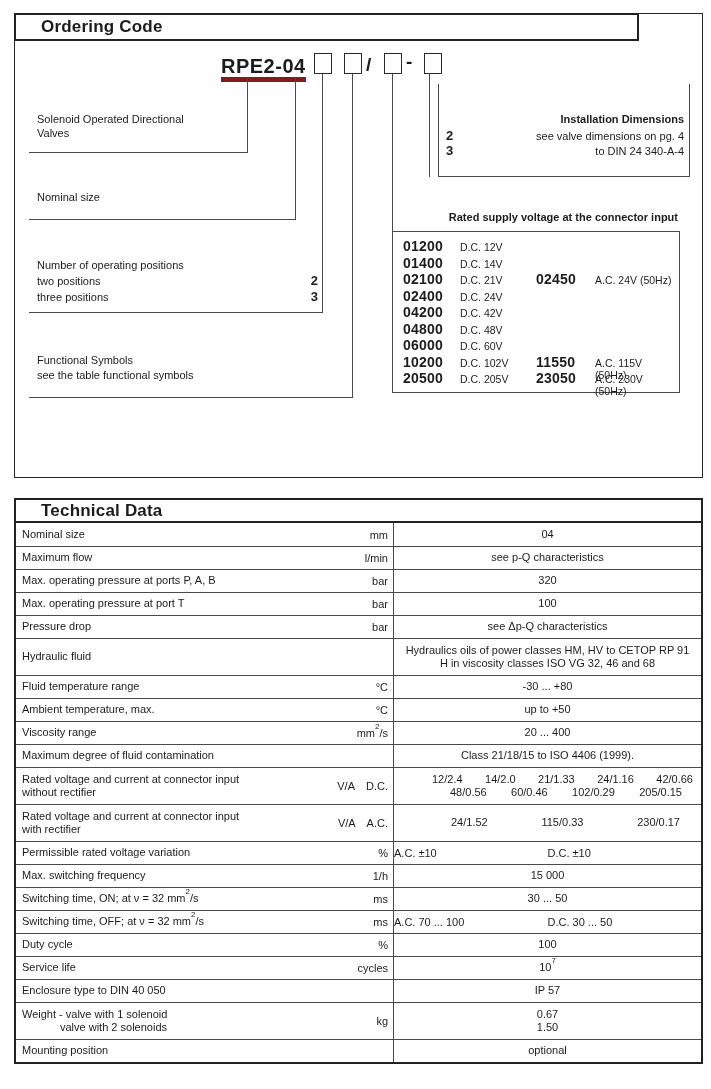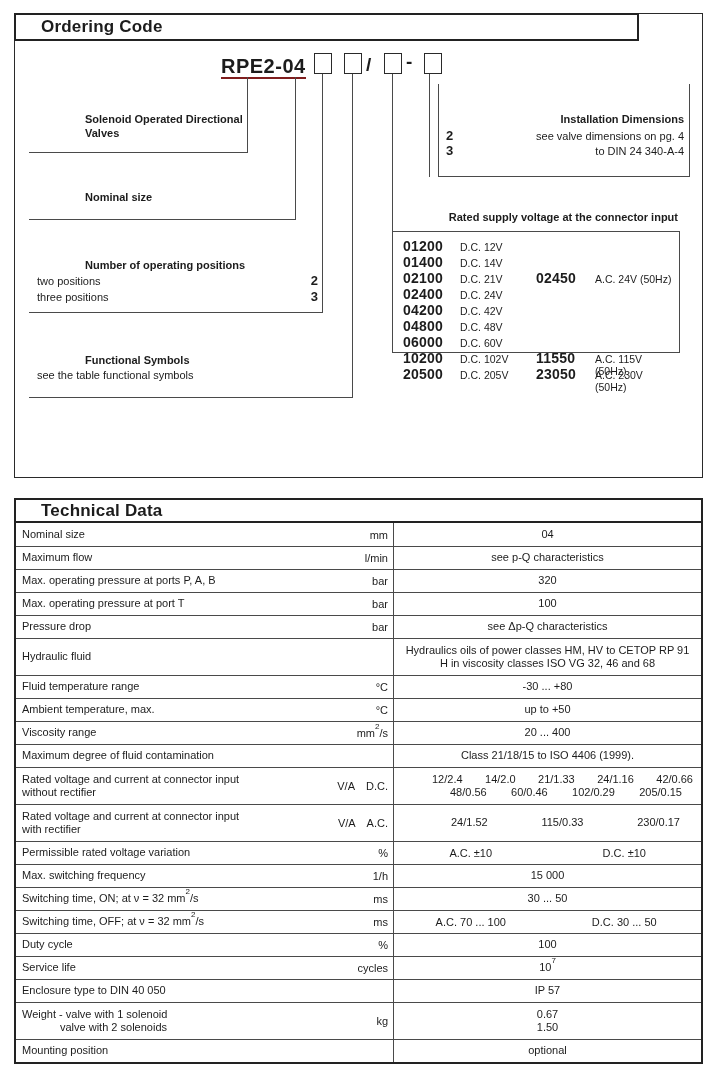--- a/index.html
+++ b/index.html
@@ -13,42 +13,42 @@
     color: #1c1c1c;
     overflow: hidden;
   }
   
   .ord-box   { position:absolute; left:14px; top:13px; width:689px; height:465px; border:1.5px solid #2a2a2a; }
   .ord-title-box { position:absolute; left:14px; top:13px; width:625px; height:28px; border:2px solid #222; background:#fff; display:flex; align-items:center; }
   .sec-title { font-size:17px; font-weight:bold; letter-spacing:0.2px; padding-left:25px; }
   .tech-title-box { position:absolute; left:14px; top:498px; width:689px; height:25px; border:2px solid #222; display:flex; align-items:center; }
 
   
-  .model-code { position:absolute; left:221px; top:56px; font-size:20px; font-weight:bold; line-height:20px; border-bottom:2px solid #7f1d1d; padding-bottom:1px; letter-spacing:0.5px; }
+  .model-code { position:absolute; left:221px; top:56px; font-size:20px; font-weight:bold; line-height:20px; border-bottom:5px solid #7f1d1d; padding-bottom:1px; letter-spacing:0.5px; }
   .obox { position:absolute; top:53px; width:18px; height:21px; border:1.5px solid #2a2a2a; background:#fff; }
   .obox.b1 { left:314px; } .obox.b2 { left:344px; } .obox.b3 { left:384px; } .obox.b4 { left:424px; }
   .sep { position:absolute; font-size:19px; font-weight:bold; }
   .sep.slash { left:366px; top:54px; }
   .sep.dash  { left:406px; top:51px; }
   .line { position:absolute; background:#4a4a4a; }
   .l-v1 { left:247px; top:77px; width:1px; height:76px; }
   .l-h1 { left:29px;  top:152px; width:219px; height:1px; }
   .l-v2 { left:295px; top:77px; width:1px; height:143px; }
   .l-h2 { left:29px;  top:219px; width:267px; height:1px; }
   .l-v3 { left:322px; top:74px; width:1px; height:239px; }
   .l-h3 { left:29px;  top:312px; width:294px; height:1px; }
   .l-v4 { left:352px; top:74px; width:1px; height:324px; }
   .l-h4 { left:29px;  top:397px; width:324px; height:1px; }
   .l-v5 { left:392px; top:74px; width:1px; height:158px; }
   .l-v6 { left:429px; top:74px; width:1px; height:103px; }
   .inst-box { position:absolute; left:438px; top:84px; width:252px; height:93px; border-left:1px solid #4a4a4a; border-right:1px solid #4a4a4a; border-bottom:1px solid #4a4a4a; }
-  .volt-box { position:absolute; left:392px; top:231px; width:288px; height:122px; border:1px solid #4a4a4a; display:flex; flex-direction:column; justify-content:space-between; padding:6px 4px 6px 10px; }
+  .volt-box { position:absolute; left:392px; top:231px; width:288px; height:162px; border:1px solid #4a4a4a; display:flex; flex-direction:column; justify-content:space-between; padding:6px 4px 6px 10px; }
 
   .lbl { position:absolute; font-size:11px; line-height:14px; }
-  .bold { font-weight:bold;margin-left:48px; }
+  .bold { font-weight:normal; }
   .lbl-solenoid { left:37px; top:112px; }
   .lbl-nominal  { left:37px; top:190px; }
   .pos-block { position:absolute; left:37px; top:257px; width:281px; font-size:11px; line-height:16px; }
   .pos-row { display:flex; justify-content:space-between; align-items:baseline; height:16px; }
   .pos-code { font-weight:bold; font-size:13px; }
   .fs-block { position:absolute; left:37px; top:353px; font-size:11px; line-height:15px; }
 
   .inst-title { position:absolute; left:445px; top:113px; width:239px; text-align:right; font-size:11px; font-weight:bold; }
   .inst-row  { position:absolute; left:446px; width:238px; display:flex; font-size:11px; line-height:14px; }
   .inst-row .inst-code { font-weight:bold; font-size:13px; width:14px; }
@@ -67,21 +67,21 @@
   .tech-row { display:flex; border-top:1px solid #4a4a4a; height:23px; }
   .tech-row:first-child { border-top:none; }
   .tech-row.tall { height:37px; }
   .t-left  { width:378px; display:flex; align-items:center; border-right:1px solid #4a4a4a; padding:0 5px 0 6px; }
   .t-label { flex:1; font-size:11px; line-height:13.5px; }
   .t-label .indent { padding-left:38px; }
   .t-unit  { font-size:11px; text-align:right; white-space:pre; }
   .t-right { flex:1; display:flex; flex-direction:column; justify-content:center; font-size:11px; text-align:center; }
   .val-line { line-height:13.5px; }
   .val-pair { display:flex; }
-  .val-pair span { flex:1; text-align:center; }
+  .val-pair span { flex:1; text-align:left; }
   .val-spread { display:flex; justify-content:space-between; line-height:13.5px; }
   .val-spread.s1 { padding:0 8px 0 38px; }
   .val-spread.s2 { padding:0 19px 0 56px; }
   .val-spread.s3 { padding:0 21px 0 57px; }
   sup { font-size:8px; position:relative; top:-3.5px; line-height:0; }
 
   
   .logo { position:absolute; left:37px; top:1097px; font-size:13px; font-weight:bold; letter-spacing:0.2px; color:#111; }
   .logo-row { display:flex; align-items:center; height:11px; }
   .logo-row.r2 { margin-left:15px;flex-direction:column; }

